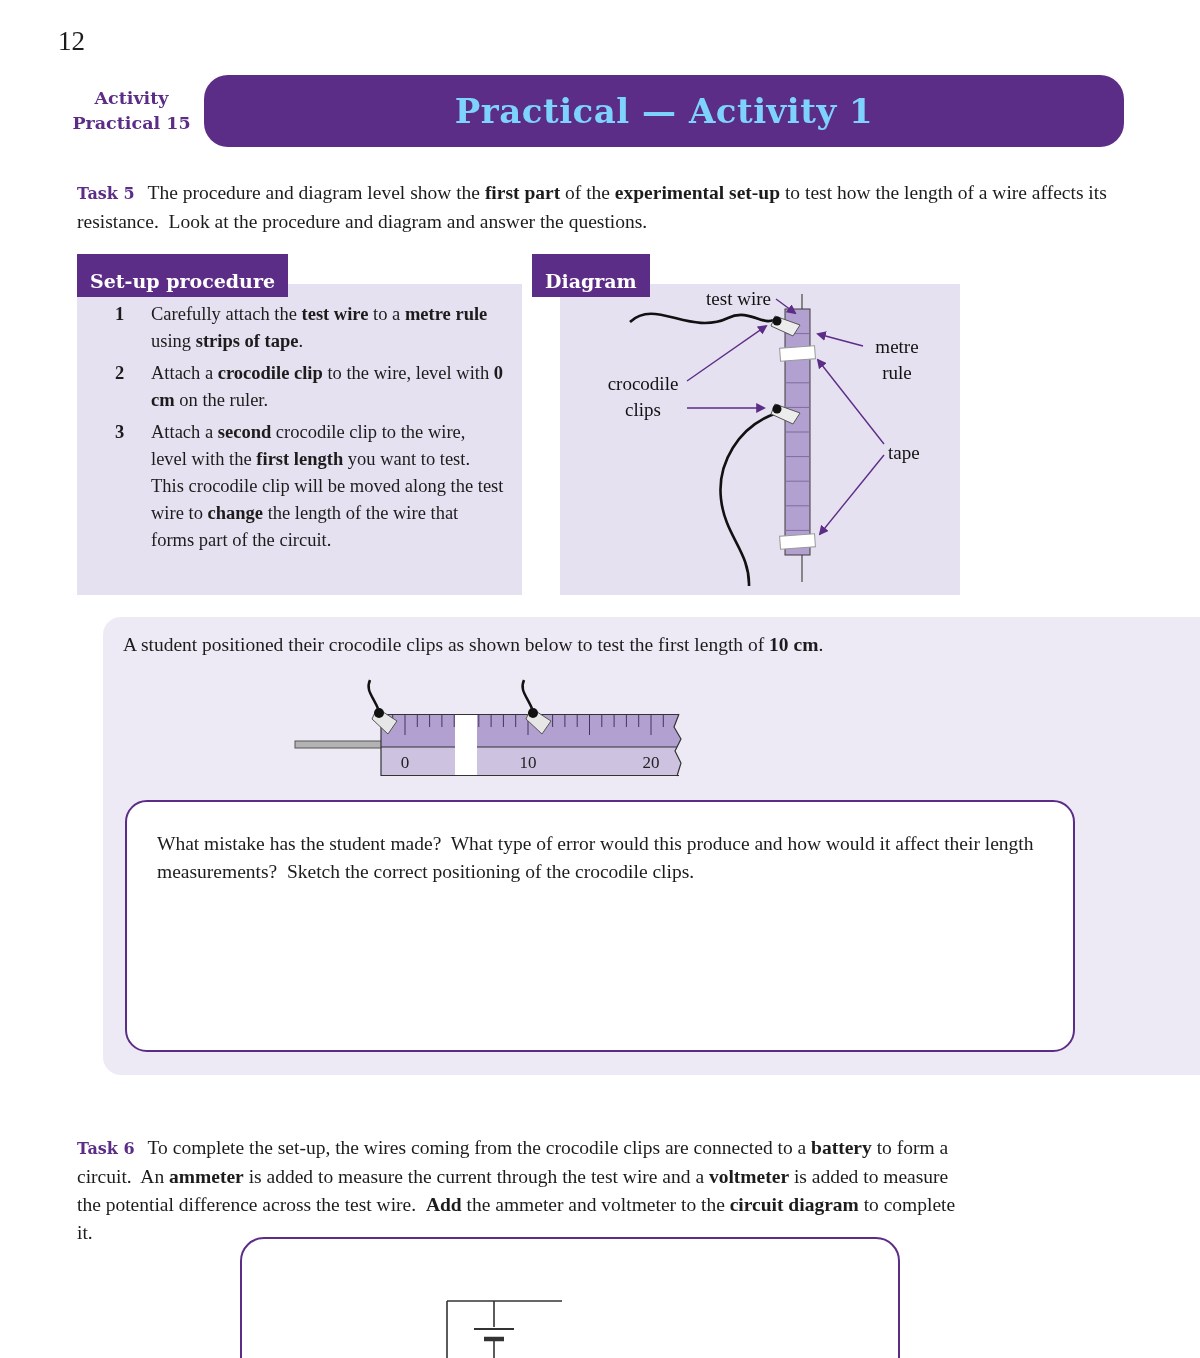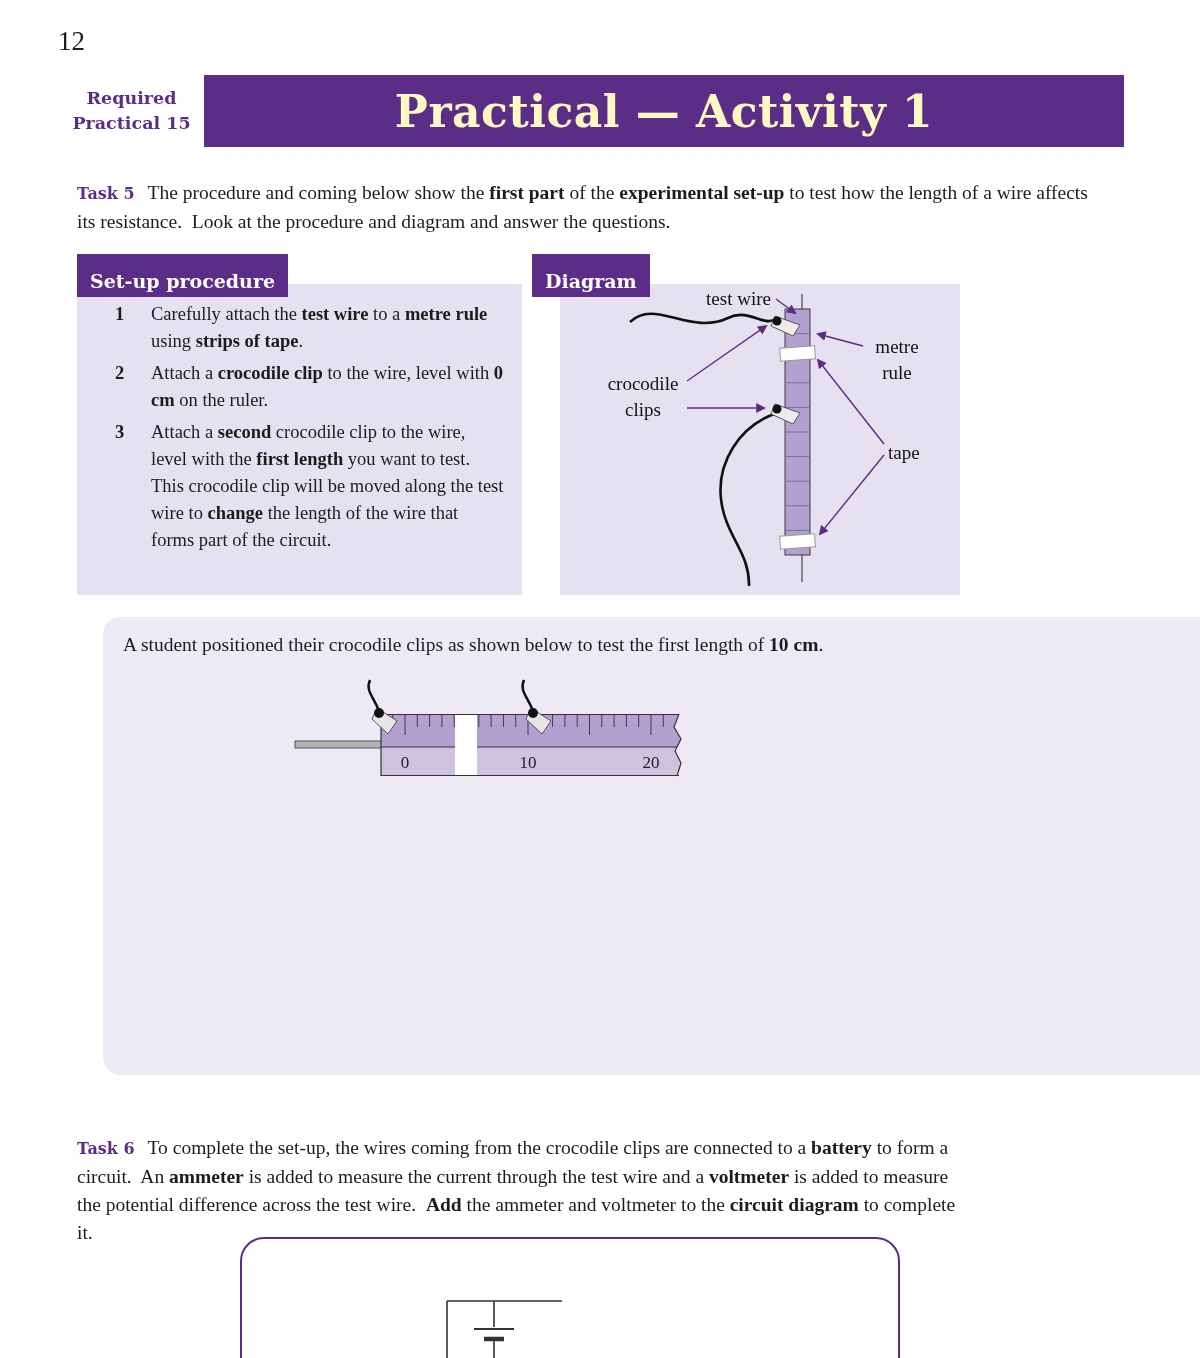--- a/index.html
+++ b/index.html
@@ -7,22 +7,22 @@
     --ruler-dark:#b2a0d0; --ruler-light:#cdc3e1; --ink:#1c1c1c;
   }
   *{margin:0;padding:0;box-sizing:border-box;}
   body{margin:0;background:#ffffff;}
   .page{position:relative;width:1200px;height:1358px;overflow:hidden;background:#fff;
         font-family:"Liberation Serif",serif;color:var(--ink);}
   .pagenum{position:absolute;left:58px;top:26px;font-size:27px;}
   .header{position:absolute;left:59px;top:75px;width:1065px;height:72px;display:flex;}
   .badge{width:145px;display:flex;flex-direction:column;justify-content:center;text-align:center;
          color:var(--purple);font-family:"DejaVu Serif",serif;font-weight:bold;font-size:17.5px;line-height:1.45;background:#fff;}
-  .banner{flex:1;background:var(--purple);color:#fef9c3;display:flex;align-items:center;justify-content:center;
-          font-family:"DejaVu Serif",serif;font-weight:bold;font-size:44px;letter-spacing:.5px;}
+  .banner{flex:1;background:var(--purple);color:#7dd3fc;display:flex;align-items:center;justify-content:center;
+          font-family:"DejaVu Serif",serif;font-weight:bold;font-size:34px;letter-spacing:.5px;border-radius:24px;}
   .task{position:absolute;font-size:19.5px;line-height:28px;}
   .rich{white-space:pre-wrap;}
   .task-label{font-family:"DejaVu Serif",serif;font-weight:bold;color:var(--purple);font-size:16px;padding-right:13px;}
   #task5{left:77px;top:179px;width:1030px;}
   #task6{left:77px;top:1110px;width:880px;margin-top:24px;}
   .tab{position:absolute;background:var(--purple);color:#ffffff;font-family:"DejaVu Serif",serif;
        font-weight:bold;font-size:19px;padding:16px 13px 5px;z-index:2;}
   #tab-procedure{left:77px;top:254px;}
   #tab-diagram{left:532px;top:254px;}
   .panel{position:absolute;background:var(--panel);}
@@ -46,27 +46,27 @@
 </style>
 </head>
 <body>
 
 <div class="page">
 
   <div class="pagenum">12</div>
 
   <div class="header">
     <div class="badge">
-      <div>Required</div>
+      <div>Activity</div>
       <div>Practical 15</div>
     </div>
     <div class="banner">Practical — Activity 1</div>
   </div>
 
-  <p class="task" id="task5"><span class="task-label">Task 5</span><span class="rich"><span>The procedure and coming below show the </span><b>first part</b><span> of the </span><b>experimental set-up</b><span> to test how the length of a wire affects its resistance.  Look at the procedure and diagram and answer the questions.</span></span></p>
+  <p class="task" id="task5"><span class="task-label">Task 5</span><span class="rich"><span>The procedure and diagram level show the </span><b>first part</b><span> of the </span><b>experimental set-up</b><span> to test how the length of a wire affects its resistance.  Look at the procedure and diagram and answer the questions.</span></span></p>
 
   <div class="tab" id="tab-procedure">Set-up procedure</div>
   <div class="panel" id="panel-procedure">
     <div class="step">
       <span class="step-num">1</span>
       <span class="step-text rich"><span>Carefully attach the </span><b>test wire</b><span> to a </span><b>metre rule</b><span> using </span><b>strips of tape</b><span>.</span></span>
     </div>
     <div class="step">
       <span class="step-num">2</span>
       <span class="step-text rich"><span>Attach a </span><b>crocodile clip</b><span> to the wire, level with </span><b>0 cm</b><span> on the ruler.</span></span>
@@ -184,20 +184,24 @@
         <polygon points="84,31 104,44 95,57 79,42" fill="#e6e6e6" stroke="#555" stroke-width="1"></polygon>
         <circle cx="86" cy="36" r="5" fill="#111"></circle>
       </g>
       <g>
         <path d="M 240,34 C 235,20 226,14 231,3" fill="none" stroke="#111" stroke-width="2.5"></path>
         <polygon points="238,31 258,44 249,57 233,42" fill="#e6e6e6" stroke="#555" stroke-width="1"></polygon>
         <circle cx="240" cy="36" r="5" fill="#111"></circle>
       </g>
     </svg>
 
+    <div class="question-box">
+      <p class="question-text rich"><span>What mistake has the student made?  What type of error would this produce and how would it affect their length measurements?  Sketch the correct positioning of the crocodile clips.</span></p>
+      <div class="answer-space"></div>
+    </div>
   </div>
 
   <p class="task" id="task6"><span class="task-label">Task 6</span><span class="rich"><span>To complete the set-up, the wires coming from the crocodile clips are connected to a </span><b>battery</b><span> to form a circuit.  An </span><b>ammeter</b><span> is added to measure the current through the test wire and a </span><b>voltmeter</b><span> is added to measure the potential difference across the test wire.  </span><b>Add</b><span> the ammeter and voltmeter to the </span><b>circuit diagram</b><span> to complete it.</span></span></p>
 
   <div class="circuit-box">
     <svg width="655" height="235" viewBox="0 0 655 235">
       <g stroke="#333" stroke-width="1.6">
         <line x1="205" y1="62" x2="320" y2="62"></line>
         <line x1="205" y1="62" x2="205" y2="135"></line>
         <line x1="252" y1="62" x2="252" y2="88"></line>

